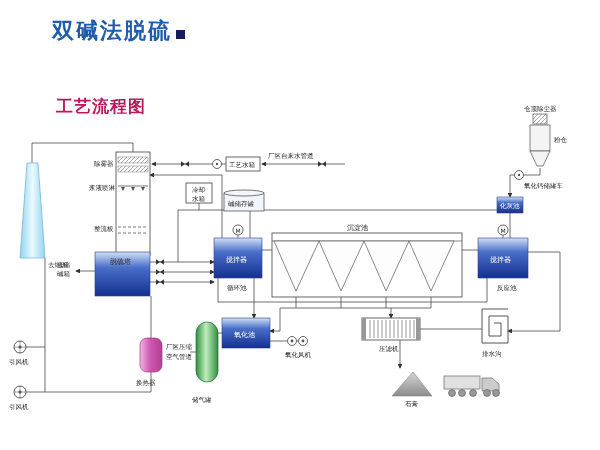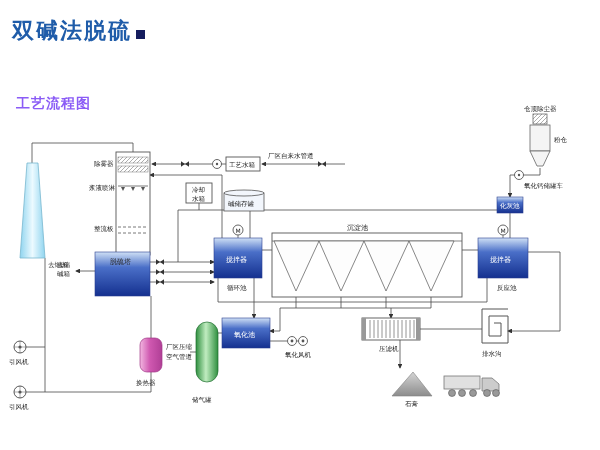--- a/index.html
+++ b/index.html
@@ -1,22 +1,22 @@
 <!DOCTYPE html>
 <html><head>
 <meta charset="utf-8">
 <style>
   html,body{margin:0;padding:0;background:#fff;}
   .canvas{position:relative;width:600px;height:450px;background:#ffffff;overflow:hidden;
           font-family:"DejaVu Sans","Liberation Sans",sans-serif;}
-  .abs{position:absolute;}
+  .abs{position:absolute;margin-left:40px;}
   .hdr-title{left:12px;top:16px;font-size:22px;font-weight:bold;color:#1f5ca9;letter-spacing:2px;}
   .hdr-square{left:136px;top:30px;width:9px;height:9px;background:#151d5e;}
   .hdr-sub{left:13px;top:55px;font-size:11px;color:#1f5ca9;letter-spacing:0.5px;}
-  .hdr-section{left:16px;top:95px;font-size:14px;font-weight:bold;color:#8b5cf6;letter-spacing:1px;}
+  .hdr-section{left:16px;top:95px;font-size:17px;font-weight:bold;color:#be185d;letter-spacing:1px;}
   svg{position:absolute;left:0;top:0;}
   svg text{font-size:7px;fill:#222;font-family:"DejaVu Sans","Liberation Sans",sans-serif;}
   svg text.s{font-size:6.5px;}
   svg text.w{fill:#ffffff;}
   .pipe{stroke:#4a4a4a;stroke-width:0.8;fill:none;}
   .frame{stroke:#555;stroke-width:0.9;fill:#ffffff;}
 </style>
 </head>
 <body>
 

